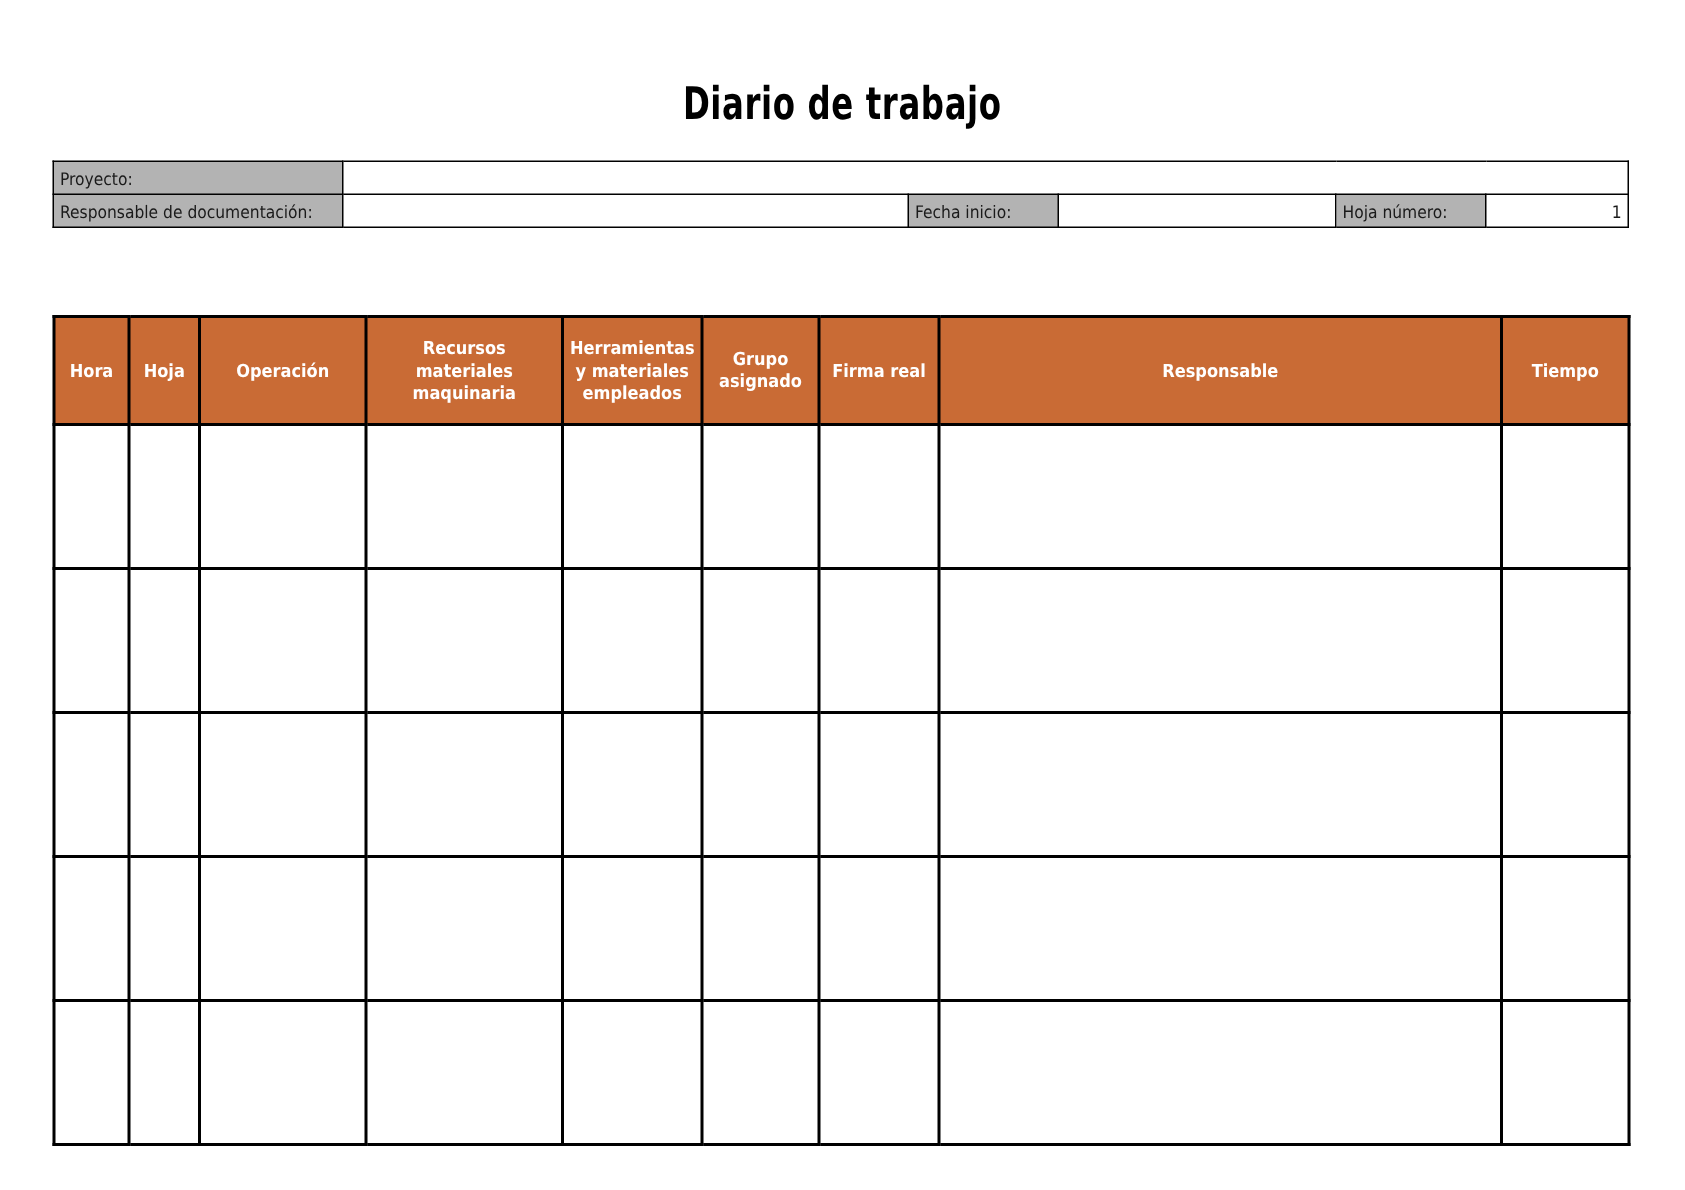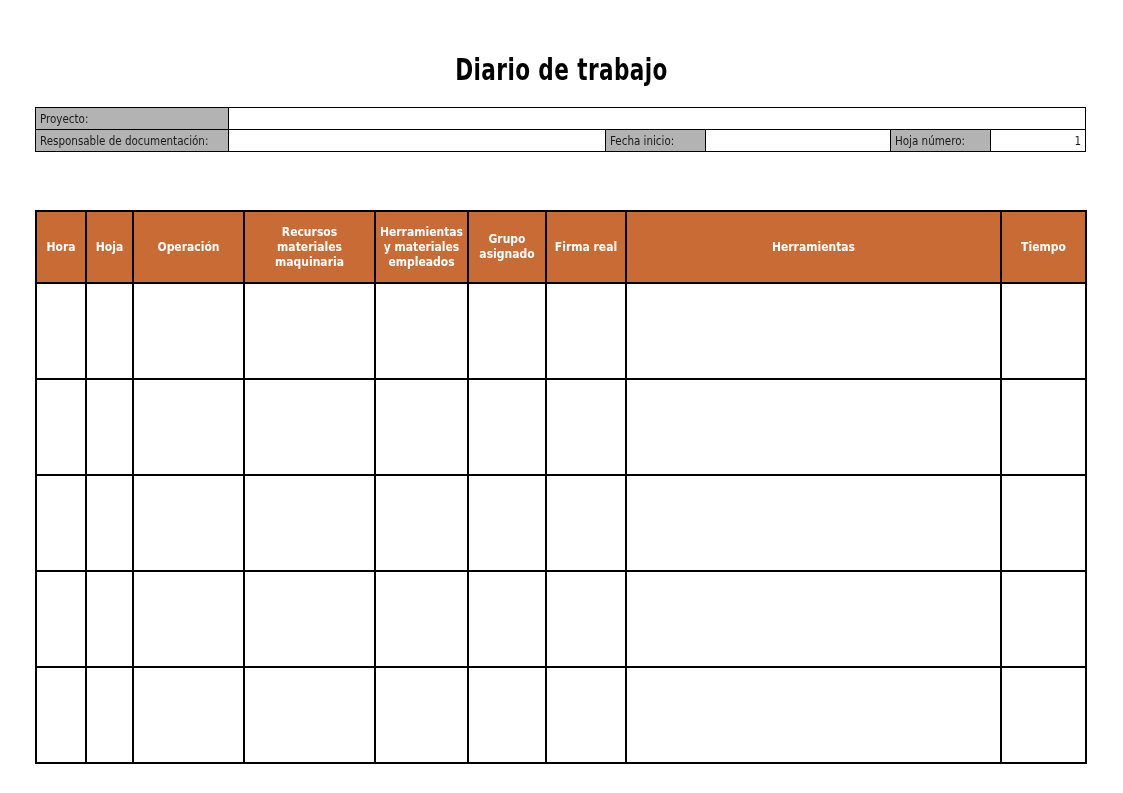--- a/index.html
+++ b/index.html
@@ -141,21 +141,21 @@
   </colgroup>
   <thead>
     <tr>
       <th>Hora</th>
       <th>Hoja</th>
       <th>Operación</th>
       <th>Recursos materiales maquinaria</th>
       <th>Herramientas y materiales empleados</th>
       <th>Grupo asignado</th>
       <th>Firma real</th>
-      <th>Herramientas</th>
+      <th>Responsable</th>
       <th>Tiempo</th>
     </tr>
   </thead>
   <tbody>
     <tr>
       <td></td>
       <td></td>
       <td></td>
       <td></td>
       <td></td>

